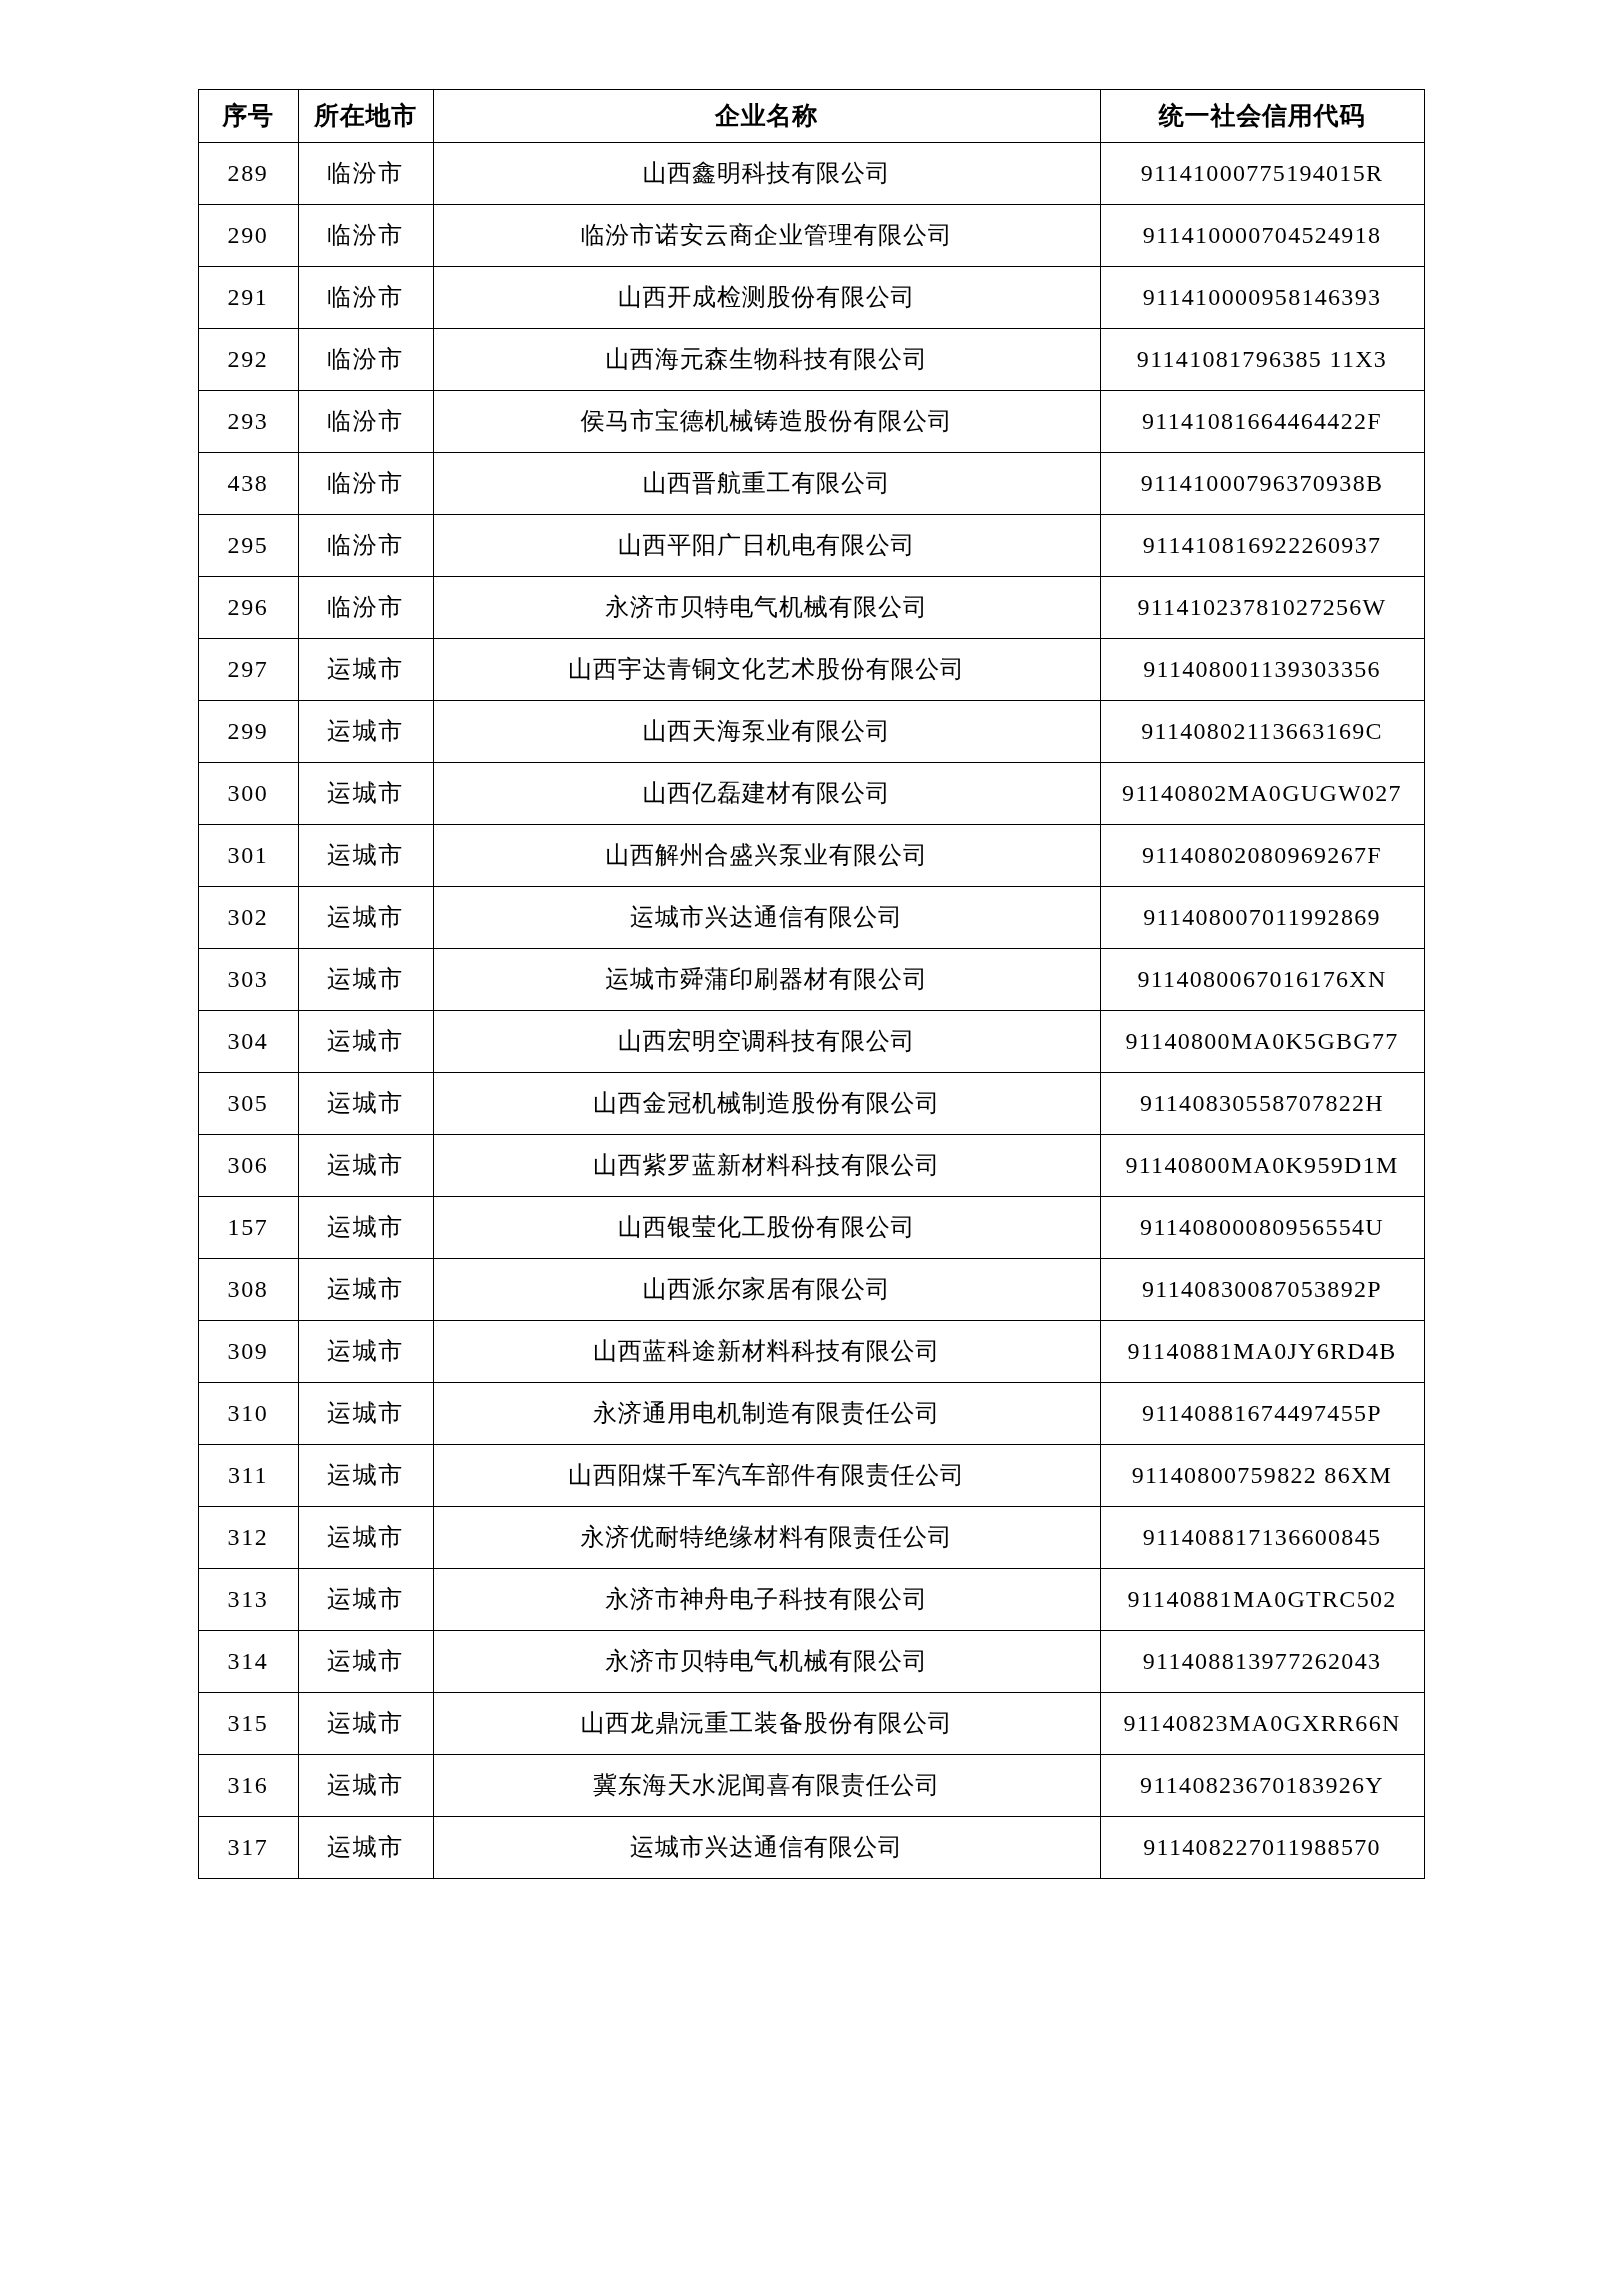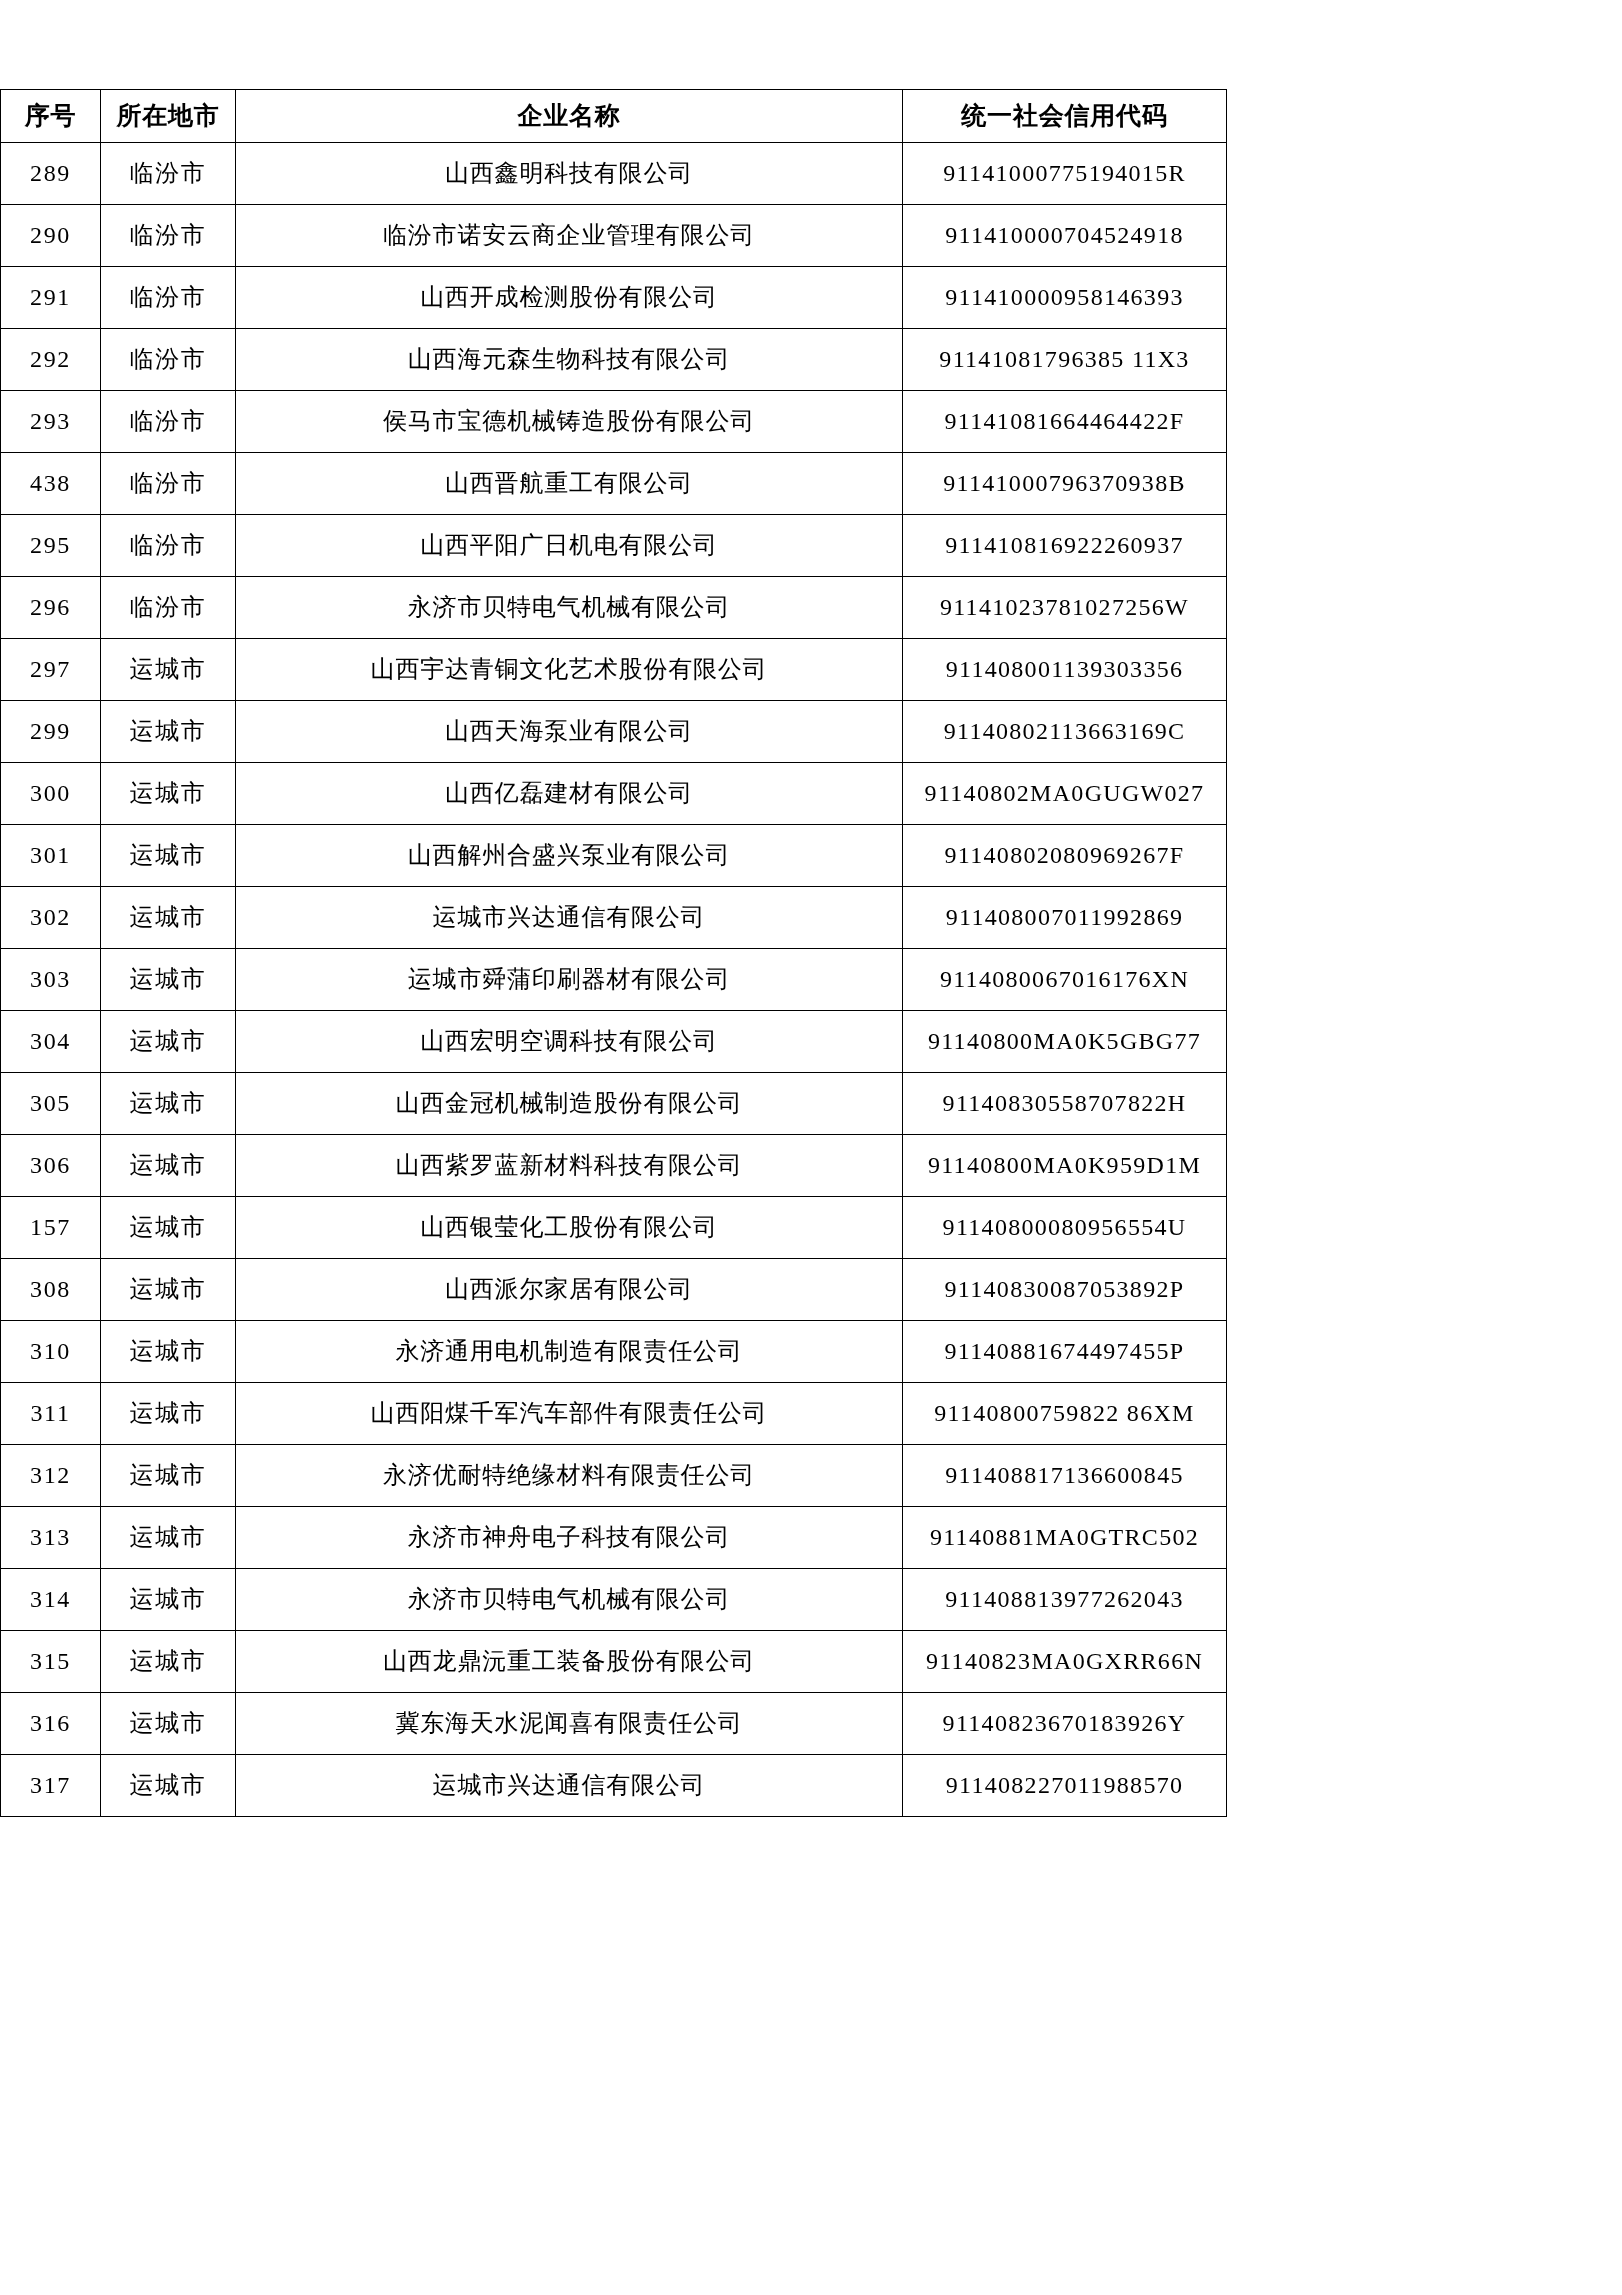--- a/index.html
+++ b/index.html
@@ -14,20 +14,21 @@
     color: #000000;
     position: relative;
     overflow: hidden;
   }
   .page {
     box-sizing: border-box;
     width: 1622px;
     height: 2295px;
     padding: 89px 0 0 0;
     display: flex;
+    justify-content: center;
     align-items: flex-start;
   }
   table.registry {
     border-collapse: collapse;
     table-layout: fixed;
     width: 1227px;
     background: #ffffff;
   }
   table.registry col.col-seq   { width: 100px; }
   table.registry col.col-city  { width: 135px; }
@@ -204,20 +205,26 @@
           <td class="cell-name">山西银莹化工股份有限公司</td>
           <td class="cell-code">91140800080956554U</td>
         </tr>
         <tr>
           <td class="cell-seq">308</td>
           <td class="cell-city">运城市</td>
           <td class="cell-name">山西派尔家居有限公司</td>
           <td class="cell-code">91140830087053892P</td>
         </tr>
         <tr>
+          <td class="cell-seq">309</td>
+          <td class="cell-city">运城市</td>
+          <td class="cell-name">山西蓝科途新材料科技有限公司</td>
+          <td class="cell-code">91140881MA0JY6RD4B</td>
+        </tr>
+        <tr>
           <td class="cell-seq">310</td>
           <td class="cell-city">运城市</td>
           <td class="cell-name">永济通用电机制造有限责任公司</td>
           <td class="cell-code">91140881674497455P</td>
         </tr>
         <tr>
           <td class="cell-seq">311</td>
           <td class="cell-city">运城市</td>
           <td class="cell-name">山西阳煤千军汽车部件有限责任公司</td>
           <td class="cell-code">91140800759822 86XM</td>

